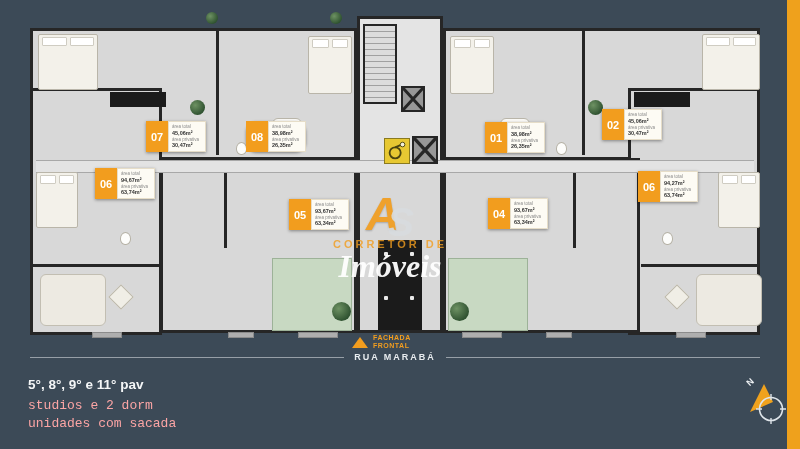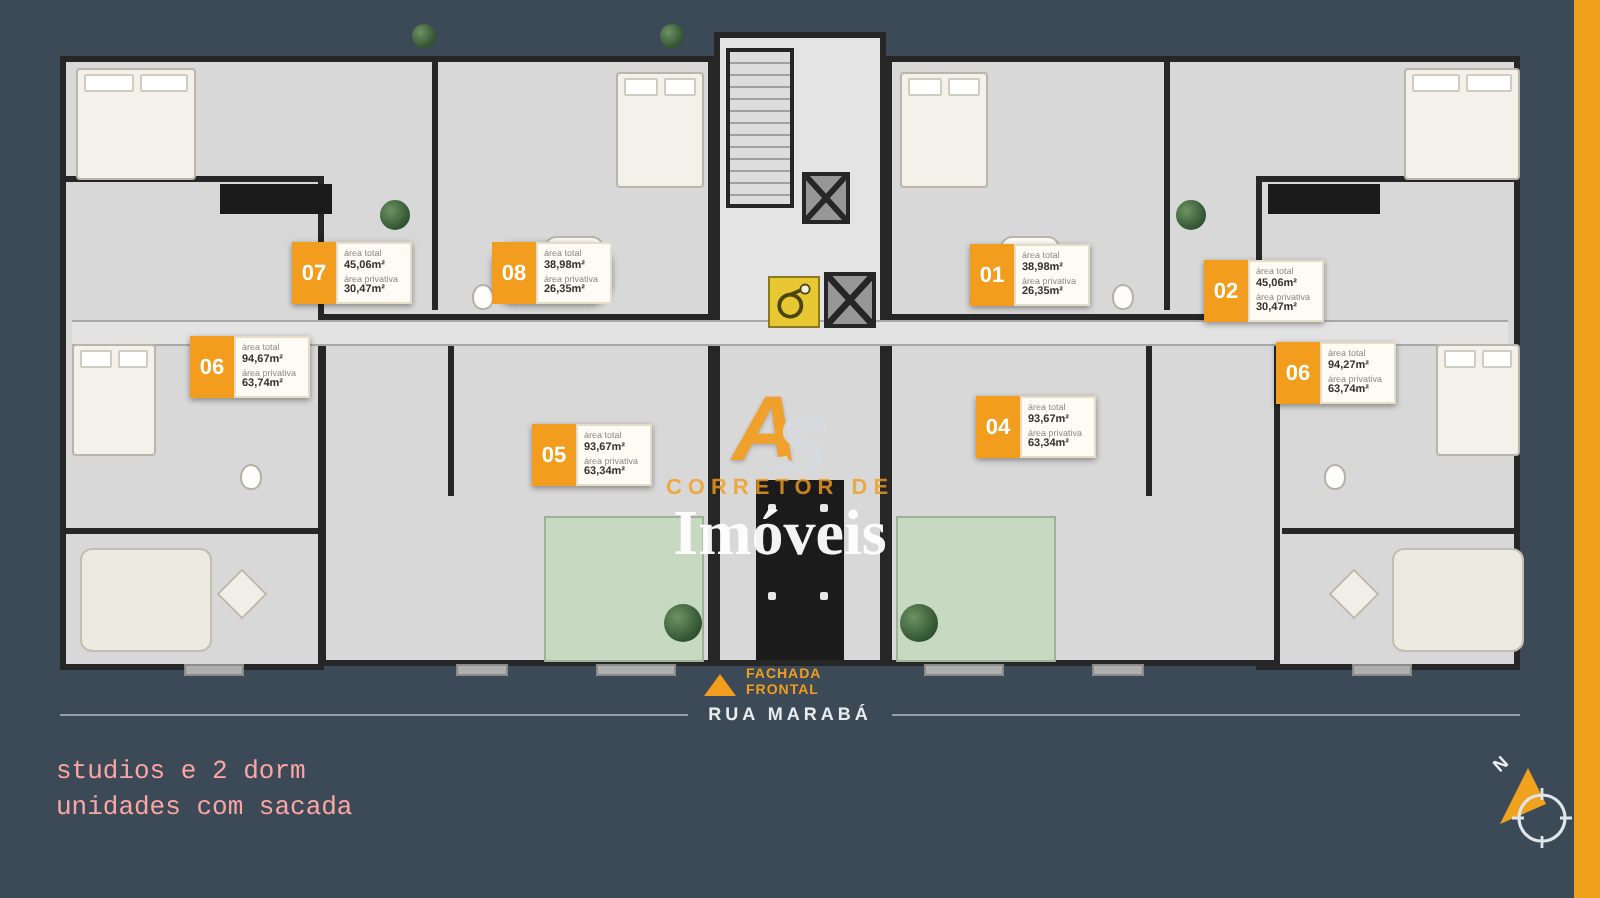--- a/index.html
+++ b/index.html
@@ -32,21 +32,21 @@
             display:flex;align-items:center;justify-content:center;}
   .unit-areas{background:#fdfbf4;border:1px solid #e6ddc8;padding:2px 3px;min-width:30px;}
   .area-k{font-size:4.5px;line-height:5.5px;color:#8a8a8a;white-space:nowrap;}
   .area-v{font-size:5.5px;line-height:7px;color:#333;font-weight:bold;white-space:nowrap;}
   
   .watermark{position:absolute;left:290px;top:188px;width:200px;text-align:center;z-index:6;pointer-events:none;}
   .wm-logo{height:52px;line-height:52px;}
   .wm-a{font-size:46px;font-weight:bold;font-style:italic;color:#f29d1e;opacity:.92;text-shadow:0 1px 2px rgba(0,0,0,.25);}
   .wm-s{font-size:40px;font-weight:bold;font-style:italic;color:#d8dcdf;opacity:.9;margin-left:-12px;position:relative;top:6px;}
   .wm-line1{font-size:11px;font-weight:bold;letter-spacing:3px;color:#f29d1e;opacity:.8;margin-top:-2px;}
-  .wm-line2{font-family:"Liberation Serif", serif;font-size:32px;font-weight:bold;color:#ffffff;opacity:.95;line-height:32px;}
+  .wm-line2{font-family:"Liberation Serif", serif;font-size:32px;font-weight:bold;color:#ffffff;opacity:.95;line-height:32px;font-style:italic;}
   
   .facade{position:absolute;left:352px;top:334px;display:flex;align-items:center;gap:5px;}
   .facade .tri{width:0;height:0;border-left:8px solid transparent;border-right:8px solid transparent;border-bottom:11px solid #f29d1e;}
   .facade .txt{font-size:7px;line-height:8px;font-weight:bold;color:#f29d1e;letter-spacing:.5px;}
   .street{position:absolute;left:30px;top:352px;width:730px;display:flex;align-items:center;gap:10px;}
   .street .rule{flex:1;height:1px;background:#c8cdd2;opacity:.65;}
   .street .name{font-size:9px;font-weight:bold;color:#e8ecef;letter-spacing:2px;white-space:nowrap;}
   .footer{position:absolute;left:28px;top:377px;}
   .footer .f1{font-size:13.5px;font-weight:bold;color:#f4f6f7;margin-bottom:5px;}
   .footer .f2,.footer .f3{font-size:13px;color:#fca5a5;line-height:18px;font-family:Liberation Mono, monospace;}
@@ -195,21 +195,21 @@
     </div>
     <div class="unit-label" style="left:485px;top:122px;">
       <div class="unit-num">01</div>
       <div class="unit-areas">
         <div class="area-k">área total</div>
         <div class="area-v">38,98m²</div>
         <div class="area-k">área privativa</div>
         <div class="area-v">26,35m²</div>
       </div>
     </div>
-    <div class="unit-label" style="left:602px;top:130px;">
+    <div class="unit-label" style="left:602px;top:109px;">
       <div class="unit-num">02</div>
       <div class="unit-areas">
         <div class="area-k">área total</div>
         <div class="area-v">45,06m²</div>
         <div class="area-k">área privativa</div>
         <div class="area-v">30,47m²</div>
       </div>
     </div>
     <div class="unit-label" style="left:95px;top:168px;">
       <div class="unit-num">06</div>
@@ -222,21 +222,21 @@
     </div>
     <div class="unit-label" style="left:638px;top:171px;">
       <div class="unit-num">06</div>
       <div class="unit-areas">
         <div class="area-k">área total</div>
         <div class="area-v">94,27m²</div>
         <div class="area-k">área privativa</div>
         <div class="area-v">63,74m²</div>
       </div>
     </div>
-    <div class="unit-label" style="left:266px;top:199px;margin-top:13px;">
+    <div class="unit-label" style="left:289px;top:199px;">
       <div class="unit-num">05</div>
       <div class="unit-areas">
         <div class="area-k">área total</div>
         <div class="area-v">93,67m²</div>
         <div class="area-k">área privativa</div>
         <div class="area-v">63,34m²</div>
       </div>
     </div>
     <div class="unit-label" style="left:488px;top:198px;">
       <div class="unit-num">04</div>
@@ -265,20 +265,21 @@
     </div>
   </div>
 
   <div class="street">
     <div class="rule"></div>
     <div class="name">RUA MARABÁ</div>
     <div class="rule"></div>
   </div>
 
   <div class="footer">
+    <div class="f1">5°, 8°, 9° e 11° pav</div>
     <div class="f2">studios e 2 dorm</div>
     <div class="f3">unidades com sacada</div>
   </div>
 
   <div class="compass">
     <span class="n">N</span>
     <svg width="48" height="52" viewBox="0 0 48 52">
       <polygon points="6,36 20,8 29,26" fill="#f0a21d"></polygon>
       <circle cx="27" cy="33" r="11.5" fill="none" stroke="#dfe5ea" stroke-width="1.6"></circle>
       <path d="M27 18 L27 24 M27 42 L27 48 M12 33 L18 33 M36 33 L42 33" stroke="#dfe5ea" stroke-width="1.4"></path>

